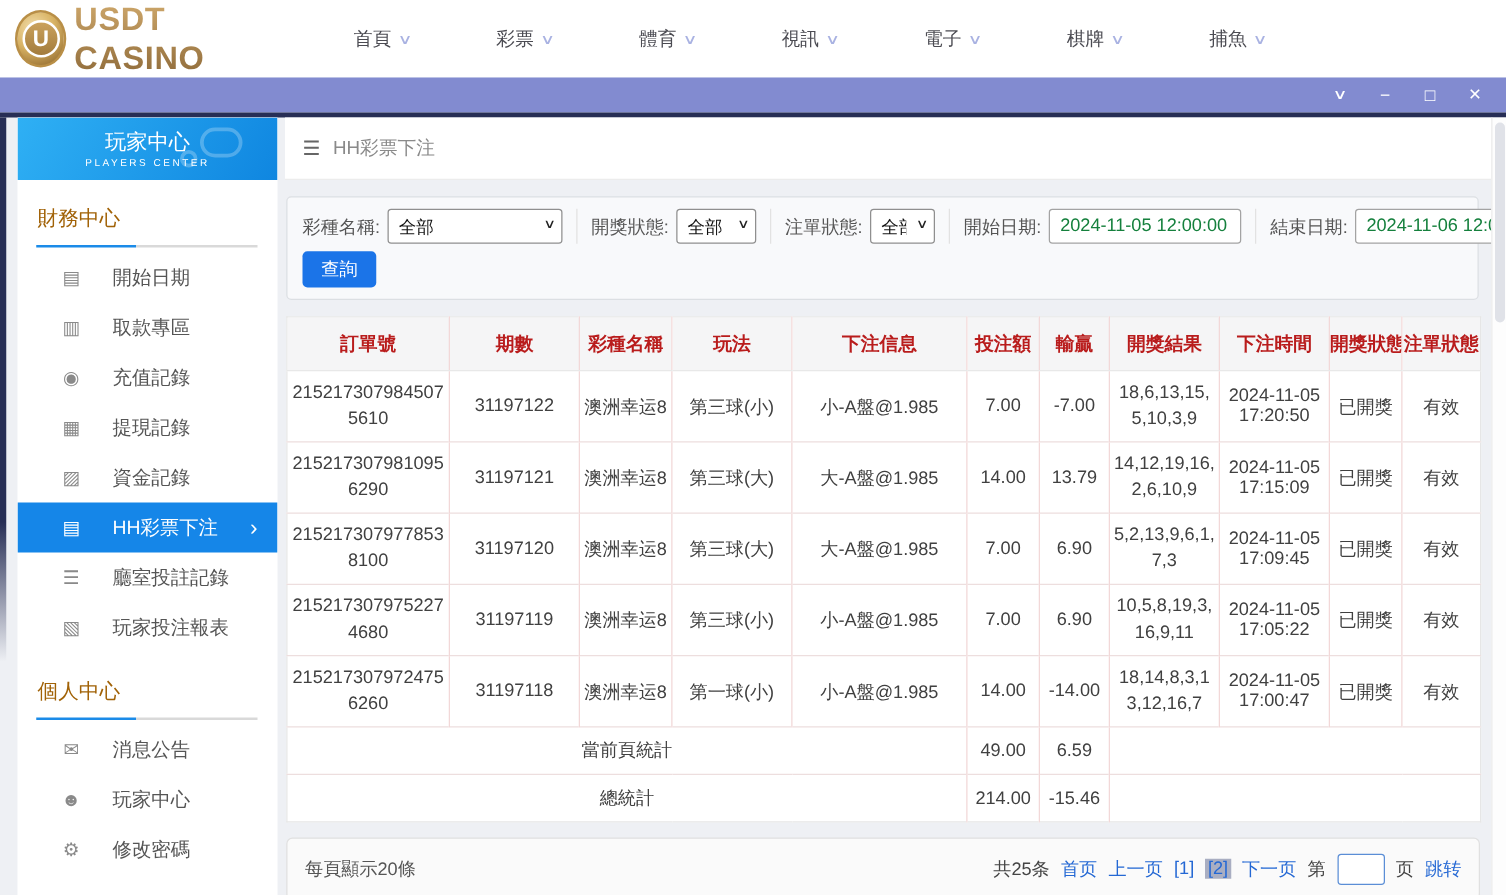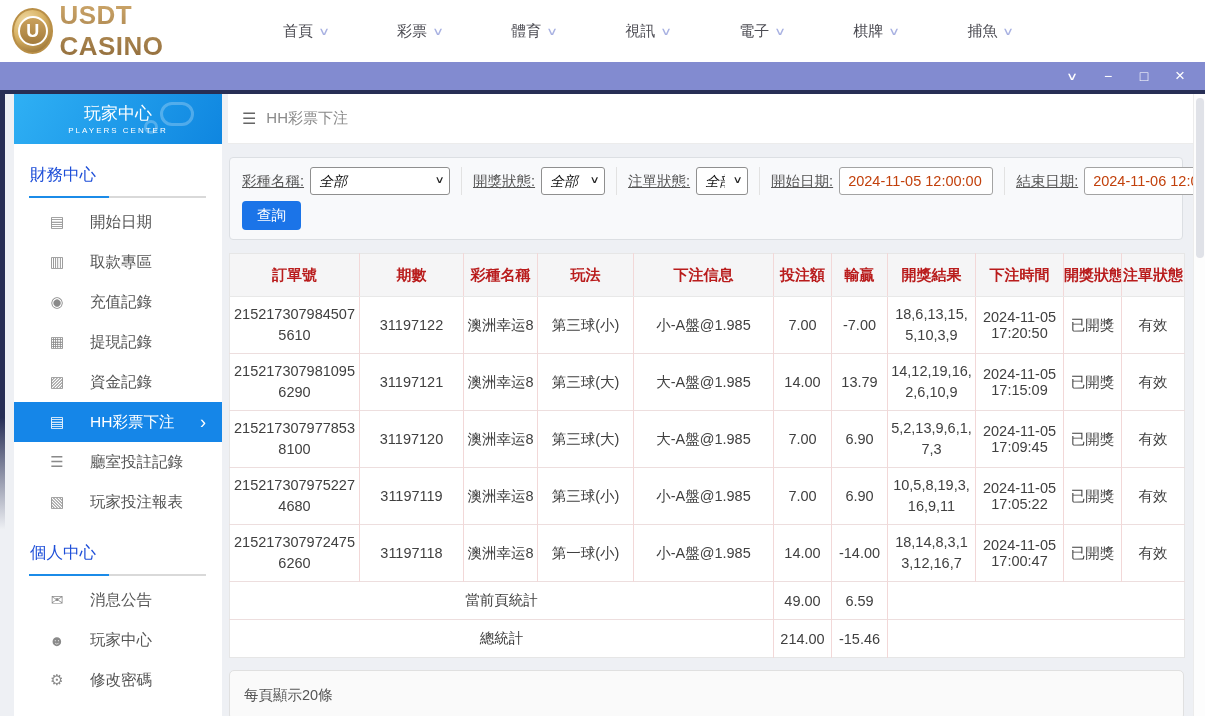--- a/index.html
+++ b/index.html
@@ -29,46 +29,46 @@
 
   
   .sidebar { width:208px; margin-left:9px; background:#fff; height:100%; overflow:hidden; }
   .sidebar-head { height:50px; background:linear-gradient(120deg,#2fb0f4,#0f86e0); color:#fff; padding:8px 16px 0 16px; position:relative; overflow:hidden;text-align:center; }
   .sidebar-head .t1 { font-size:17px; }
   .sidebar-head .t2 { font-size:8px; letter-spacing:2px; margin-top:1px; }
   .deco1,.deco2 { position:absolute; border:3px solid rgba(255,255,255,.25); border-radius:50%; }
   .deco1 { width:34px; height:24px; right:28px; top:8px; border-radius:12px; }
   .deco2 { width:14px; height:14px; right:64px; top:26px; }
   .side-section { padding-top:12px; }
-  .side-title { color:#1d4ed8; font-size:16.5px; padding:8px 2px 10px 16px; }
+  .side-title { color:#a16207; font-size:16.5px; padding:8px 2px 10px 16px; }
   .side-rule { height:2px; margin:0 16px 4px 15px; background:linear-gradient(to right,#1b8be8 0,#1b8be8 80px,#d9d9d9 80px); }
   .side-item { height:40px; display:flex; align-items:center; padding-left:34px; gap:24px; font-size:15.5px; color:#555; cursor:pointer; position:relative; }
   .side-item .s-icon { color:#8a8a8a; font-size:15px; width:18px; text-align:center; }
   .side-item.active { background:#1586e8; color:#fff; }
   .side-item.active .s-icon { color:#fff; }
   .side-item .arrow { position:absolute; right:16px; color:#fff; font-size:18px; }
 
   
   .main { flex:1; margin-left:6px; min-width:0; }
   .breadcrumb { height:50px; background:#fff; display:flex; align-items:center; gap:10px; padding-left:14px; border-bottom:1px solid #ececec; }
   .hamburger { color:#666; font-size:16px; cursor:pointer; }
   .crumb-title { color:#8a8a8a; font-size:15px; }
   .content { padding:13px 10px 0 1px; }
 
   
   .filter-panel { background:#f8f9fb; border:1px solid #dcdfe3; border-radius:4px; padding:9px 12px; }
   .filter-row { display:flex; align-items:center; }
   .fgroup { display:flex; align-items:center; gap:6px; border-right:1px solid #e2e2e2; padding-right:11px; margin-right:11px; }
   .fgroup:last-child { border-right:none; }
-  .flabel { color:#555; font-size:14.5px; white-space:nowrap;text-decoration:underline; }
+  .flabel { color:#555; font-size:14.5px; white-space:nowrap; }
   .select-wrap { position:relative; display:inline-block; }
-  select { appearance:none; -webkit-appearance:none; border:1px solid #8f8f8f; border-radius:3px; height:28px; background:#fff; font-size:14px; padding:0 22px 0 8px; color:#111; width:100%;font-style:italic; }
+  select { appearance:none; -webkit-appearance:none; border:1px solid #8f8f8f; border-radius:3px; height:28px; background:#fff; font-size:14px; padding:0 22px 0 8px; color:#111; width:100%; }
   .sel-chevron { position:absolute; right:7px; top:7px; font-size:10px; color:#222; transform:scaleX(1.4); pointer-events:none; }
   .w-lottery { width:140px; } .w-draw { width:64px; } .w-order { width:52px; }
-  .date-input { border:1px solid #a3a3a3; border-radius:3px; height:28px; width:154px; padding:0 8px; font-size:14.5px; color:#c2410c; font-family:inherit; }
+  .date-input { border:1px solid #a3a3a3; border-radius:3px; height:28px; width:154px; padding:0 8px; font-size:14.5px; color:#15803d; font-family:inherit; }
   .search-btn { margin-top:6px; background:#1b74e8; color:#fff; border:none; border-radius:4px; height:29px; padding:0 15px; font-size:14.5px; cursor:pointer; }
 
   
   .data-table { border-collapse:collapse; table-layout:fixed; width:955px; background:#fff; margin-top:13px; border:1px solid #e6e6e6; }
   .data-table th { background:#f5f5f6; font-weight:bold; color:#b91c1c; font-size:15px; height:43px; border-left:1px solid #f2d8d8; border-bottom:1px solid #e8e8e8; text-align:center; overflow:hidden; white-space:nowrap; }
   .data-table th:first-child { border-left:none; }
   .data-table td { height:57px; text-align:center; font-size:14.5px; color:#404040; border-left:1px solid #f2d8d8; border-top:1px solid #eddede; padding:2px 3px; }
   .data-table td:first-child { border-left:none;margin-left:17px; }
   .brk { word-break:break-all; line-height:1.45; }
   .sum-row td { height:38px; }
@@ -363,20 +363,34 @@
                 <td colspan="5">總統計</td>
                 <td>214.00</td>
                 <td>-15.46</td>
                 <td colspan="4"></td>
               </tr>
             </tbody>
         </table>
 
         <div class="footer-bar">
           <span class="page-size">每頁顯示20條</span>
+          <div class="pagination">
+            <span class="pg-text">共25条</span>
+            <span class="pg-link">首页</span>
+            <span class="pg-link">上一页</span>
+            <span id="page-links" style="display:flex;gap:9px">
+                <span class="pg-page">[1]</span>
+                <span class="pg-page current">[2]</span>
+              </span>
+            <span class="pg-link">下一页</span>
+            <span class="pg-text">第</span>
+            <input class="jump-input" value="" style="">
+            <span class="pg-text">页</span>
+            <span class="pg-link">跳转</span>
+          </div>
         </div>
       </div>
     </main>
 
     <div class="scroll-track">
       <div class="scroll-thumb"></div>
     </div>
   </div>
 </div>
 

